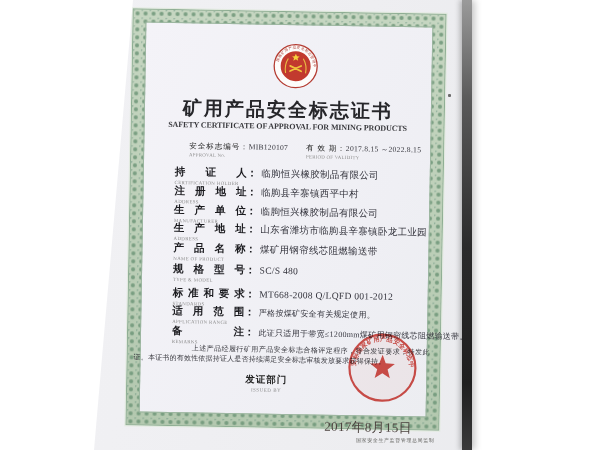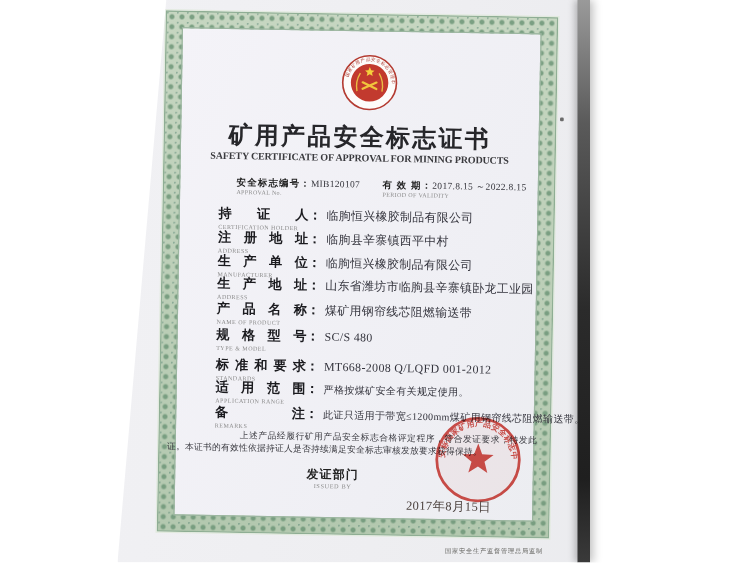--- a/index.html
+++ b/index.html
@@ -45,21 +45,21 @@
     position:absolute;left:0;right:0;top:85px;text-align:center;
     font-size:19px;font-weight:bold;letter-spacing:2px;color:#26262a;
   }
   .subtitle{
     position:absolute;left:0;right:0;top:110px;text-align:center;
     font-size:8px;font-weight:bold;letter-spacing:-0.1px;color:#3a3a3e;
   }
   
   .approval-row{position:absolute;left:58px;top:131px;width:260px;font-size:0;}
   .ap-item{display:inline-block;vertical-align:top;}
-  .ap-label{font-size:7.5px;font-weight:bold;color:#222;letter-spacing:1px;}
+  .ap-label{font-size:7.5px;font-weight:normal;color:#222;letter-spacing:1px;}
   .ap-value{font-size:7.5px;color:#33333a;letter-spacing:.3px;}
   .ap-cap{font-size:4.8px;color:#8b8b8b;letter-spacing:.3px;margin-top:1px;}
   .ap-gap{display:inline-block;width:18px;}
   
   .frow{position:absolute;left:44px;white-space:nowrap;}
   .flabel{
     display:inline-block;width:72px;vertical-align:baseline;
     text-align:justify;text-align-last:justify;
     font-size:10.5px;font-weight:bold;color:#1b1b1f;
   }
@@ -70,21 +70,21 @@
   
   .declaration{
     position:absolute;left:6px;top:333px;width:296px;
     font-size:7px;line-height:10px;letter-spacing:.2px;color:#3a3a40;
     text-indent:58px;text-align:justify;
   }
   
   .issuer{position:absolute;left:99px;top:362px;width:80px;text-align:center;}
   .issuer-cn{font-size:9.5px;font-weight:bold;letter-spacing:1px;color:#222;}
   .issuer-en{font-size:5px;color:#8b8b8b;letter-spacing:.5px;margin-top:1px;}
-  .issue-date{position:absolute;left:198px;top:385px;font-size:10px;color:#4c423f;letter-spacing:.3px;}
+  .issue-date{position:absolute;left:198px;top:405px;font-size:13px;color:#4c423f;letter-spacing:.3px;}
   .stamp{position:absolute;left:219px;top:318px;mix-blend-mode:multiply;opacity:.88;}
   
   .footer{
     position:absolute;left:356px;top:437px;
     font-size:5px;color:#63635f;letter-spacing:.6px;
   }
 </style>
 </head>
 <body>
 

